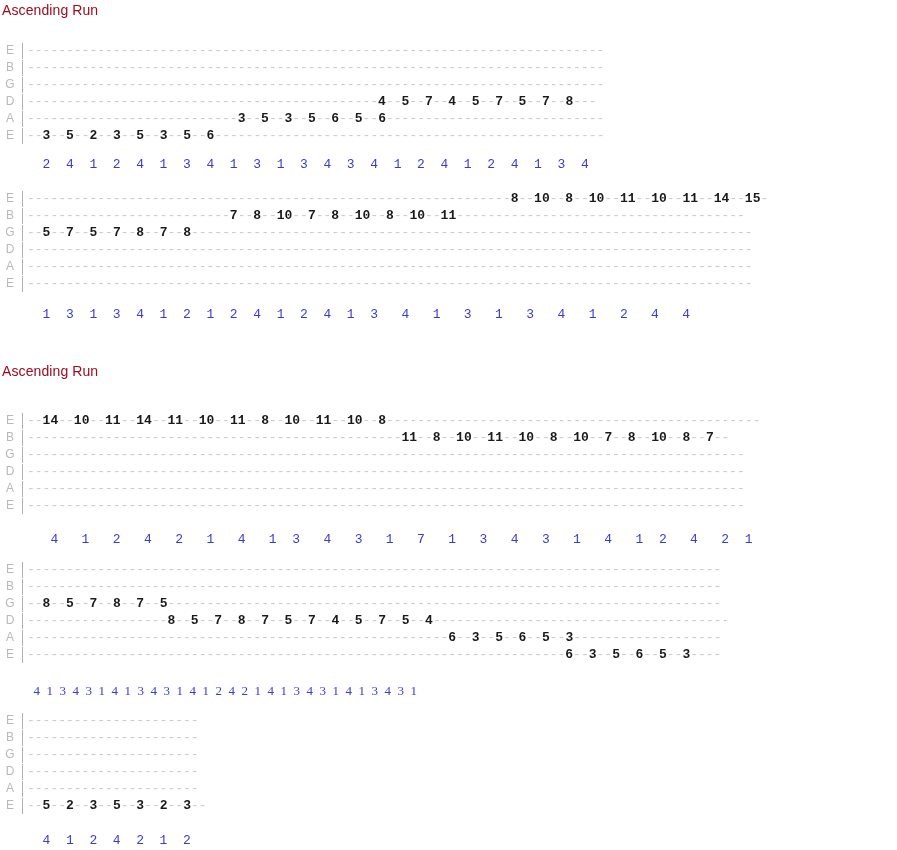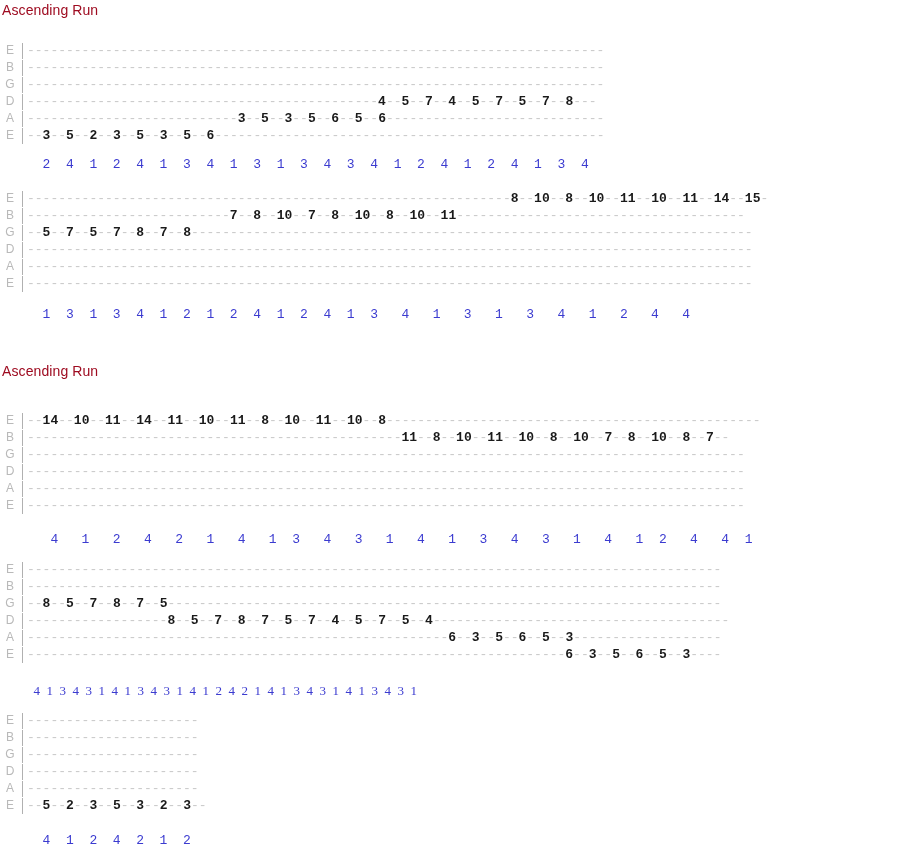--- a/index.html
+++ b/index.html
@@ -205,21 +205,21 @@
             <span class="string-bar"></span>
             <span class="tab-text"><span class="dash">--------------------------------------------------------------------------------------------</span></span>
           </div>
           <div class="string-row">
             <span class="string-label">E</span>
             <span class="string-bar"></span>
             <span class="tab-text"><span class="dash">--------------------------------------------------------------------------------------------</span></span>
           </div>
         </div>
       </div>
-      <div class="fingering" style="top: 529px;">   4   1   2   4   2   1   4   1  3   4   3   1   4   1   3   4   3   1   4   1  2   4   4  1</div>
+      <div class="fingering" style="top: 529px;">   4   1   2   4   2   1   4   1  3   4   3   1   7   1   3   4   3   1   4   1  2   4   2  1</div>
       <div class="system" style="top: 561px;">
         <div class="staff">
           <div class="string-row">
             <span class="string-label">E</span>
             <span class="string-bar"></span>
             <span class="tab-text"><span class="dash">-----------------------------------------------------------------------------------------</span></span>
           </div>
           <div class="string-row">
             <span class="string-label">B</span>
             <span class="string-bar"></span>

